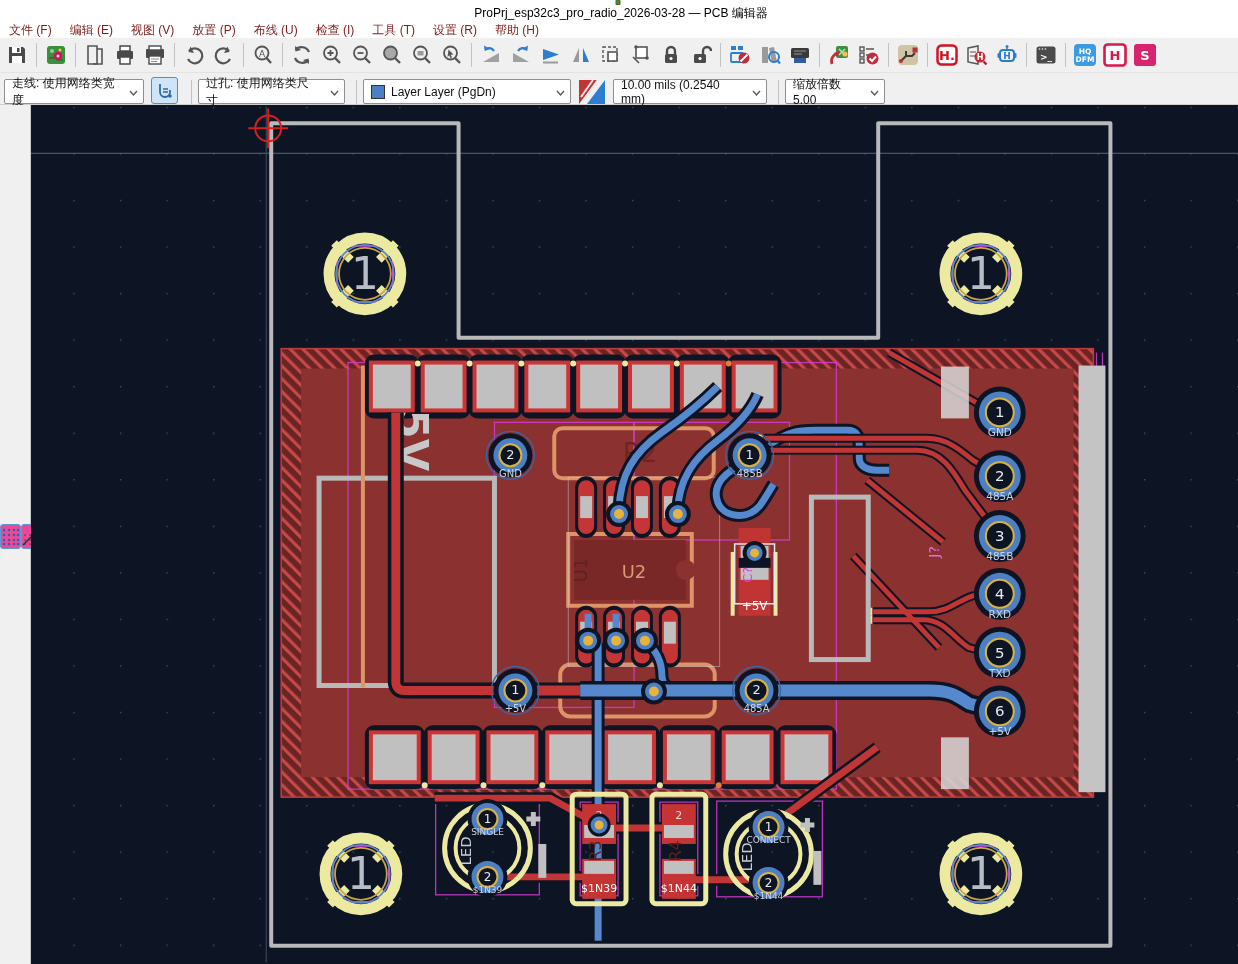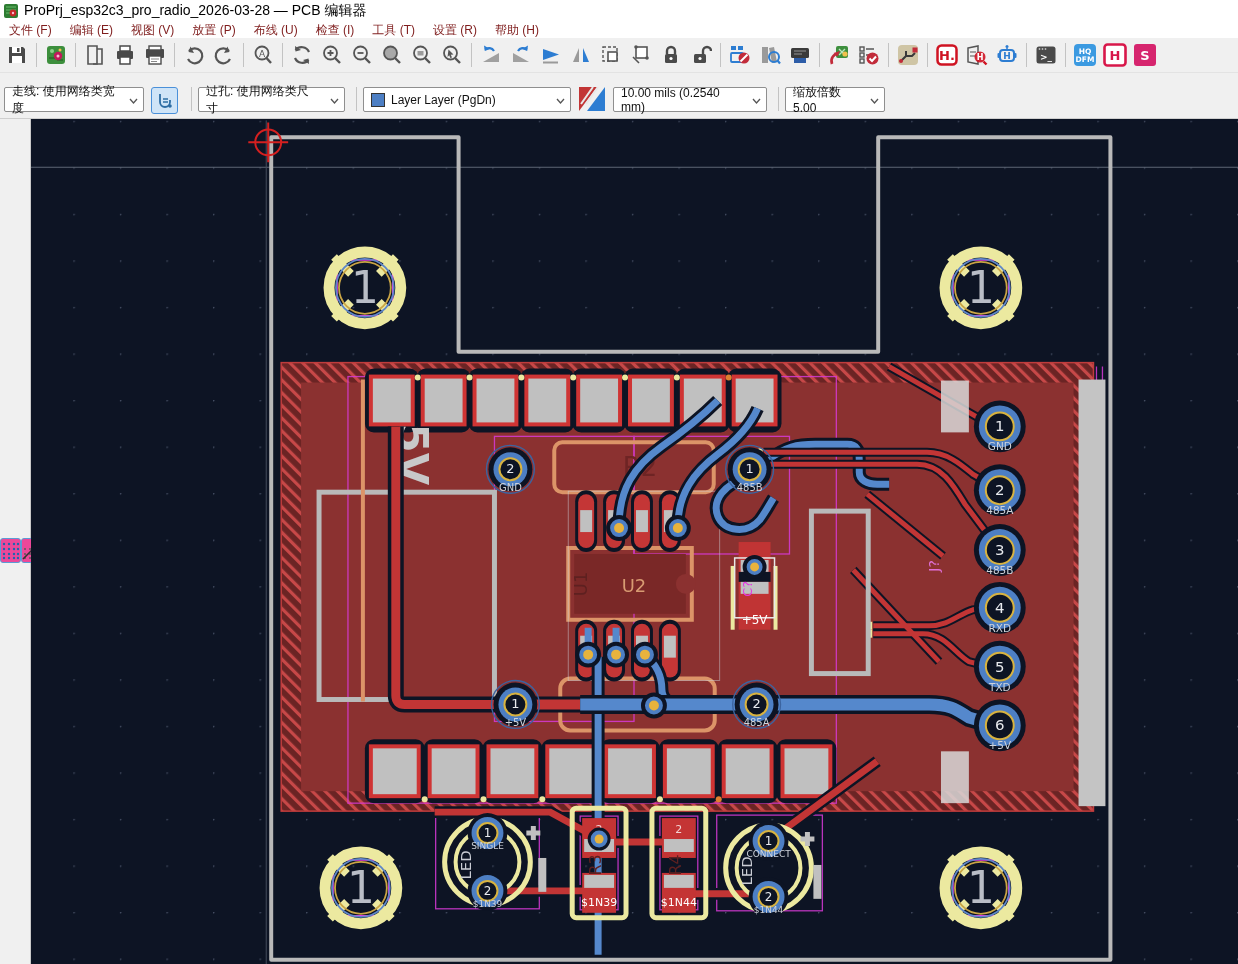--- a/index.html
+++ b/index.html
@@ -1,28 +1,28 @@
 <!DOCTYPE html>
 <html><head>
 <meta charset="utf-8">
 <style>
   * { margin:0; padding:0; box-sizing:border-box; }
   html,body { width:1238px; height:964px; overflow:hidden; background:#f0f0f0;
     font-family:"Liberation Sans","DejaVu Sans",sans-serif; }
   
-  .titlebar { height:22px; background:#ffffff; display:flex; align-items:center; padding-left:4px; font-size:14px; color:#000; }
+  .titlebar { height:22px; background:#ffffff; display:flex; align-items:center; padding-left:4px; font-size:12px; color:#000;flex-direction:column; }
   .titlebar .appicon { width:14px; height:14px; margin-right:6px; }
   .menubar { height:16px; background:#ffffff; display:flex; align-items:center; font-size:12px; color:#7f1d1d; }
   .menubar .mi { padding:0 9px; height:16px; line-height:16px; cursor:default; }
   
   .toolbar { height:35px; background:#f0f0f0; display:flex; align-items:center; padding-left:2px; border-bottom:1px solid #e3e3e3; }
   .tb { width:30px; height:30px; display:flex; align-items:center; justify-content:center; border-radius:3px; }
   .tsep { width:1px; height:24px; background:#c3c3c3; margin:0 4px; }
   
-  .toolbar2 { height:32px; background:#f0f0f0; display:flex; align-items:flex-start; padding-left:4px; border-bottom:1px solid #cfcfcf;margin-top:14px; }
+  .toolbar2 { height:32px; background:#f0f0f0; display:flex; align-items:flex-end; padding-left:4px; border-bottom:1px solid #cfcfcf; }
   .dd { height:25px; background:#fff; border:1px solid #8f8f8f; border-radius:2px; display:flex; align-items:center; font-size:12px; color:#111; padding:0 5px 0 7px; margin-right:5px; }
   .dd .chev { margin-left:auto; padding-left:10px; color:#555; }
   .swatch { width:14px; height:14px; background:#4d7fc4; border:1px solid #333; margin-right:6px; }
   .toggle-on { width:27px; height:27px; background:#cfe4f7; border:1px solid #4a90d9; border-radius:3px; display:flex; align-items:center; justify-content:center; margin:0 7px 0 2px; }
   .t2sep { width:1px; height:24px; background:#c3c3c3; margin:0 6px; }
   
   .workarea { display:flex; height:859px; }
   .lefttb { width:31px; background:#f0f0f0; border-right:1px solid #c9c9c9; display:flex; align-items:center; padding-top:3px; }
   .ltb { width:25px; height:25px; display:flex; align-items:center; justify-content:center; border-radius:3px; margin:1px 0; border:1px solid transparent; }
   .ltb.sel { background:#ec4899; border:1px solid #5b9bd5; }

